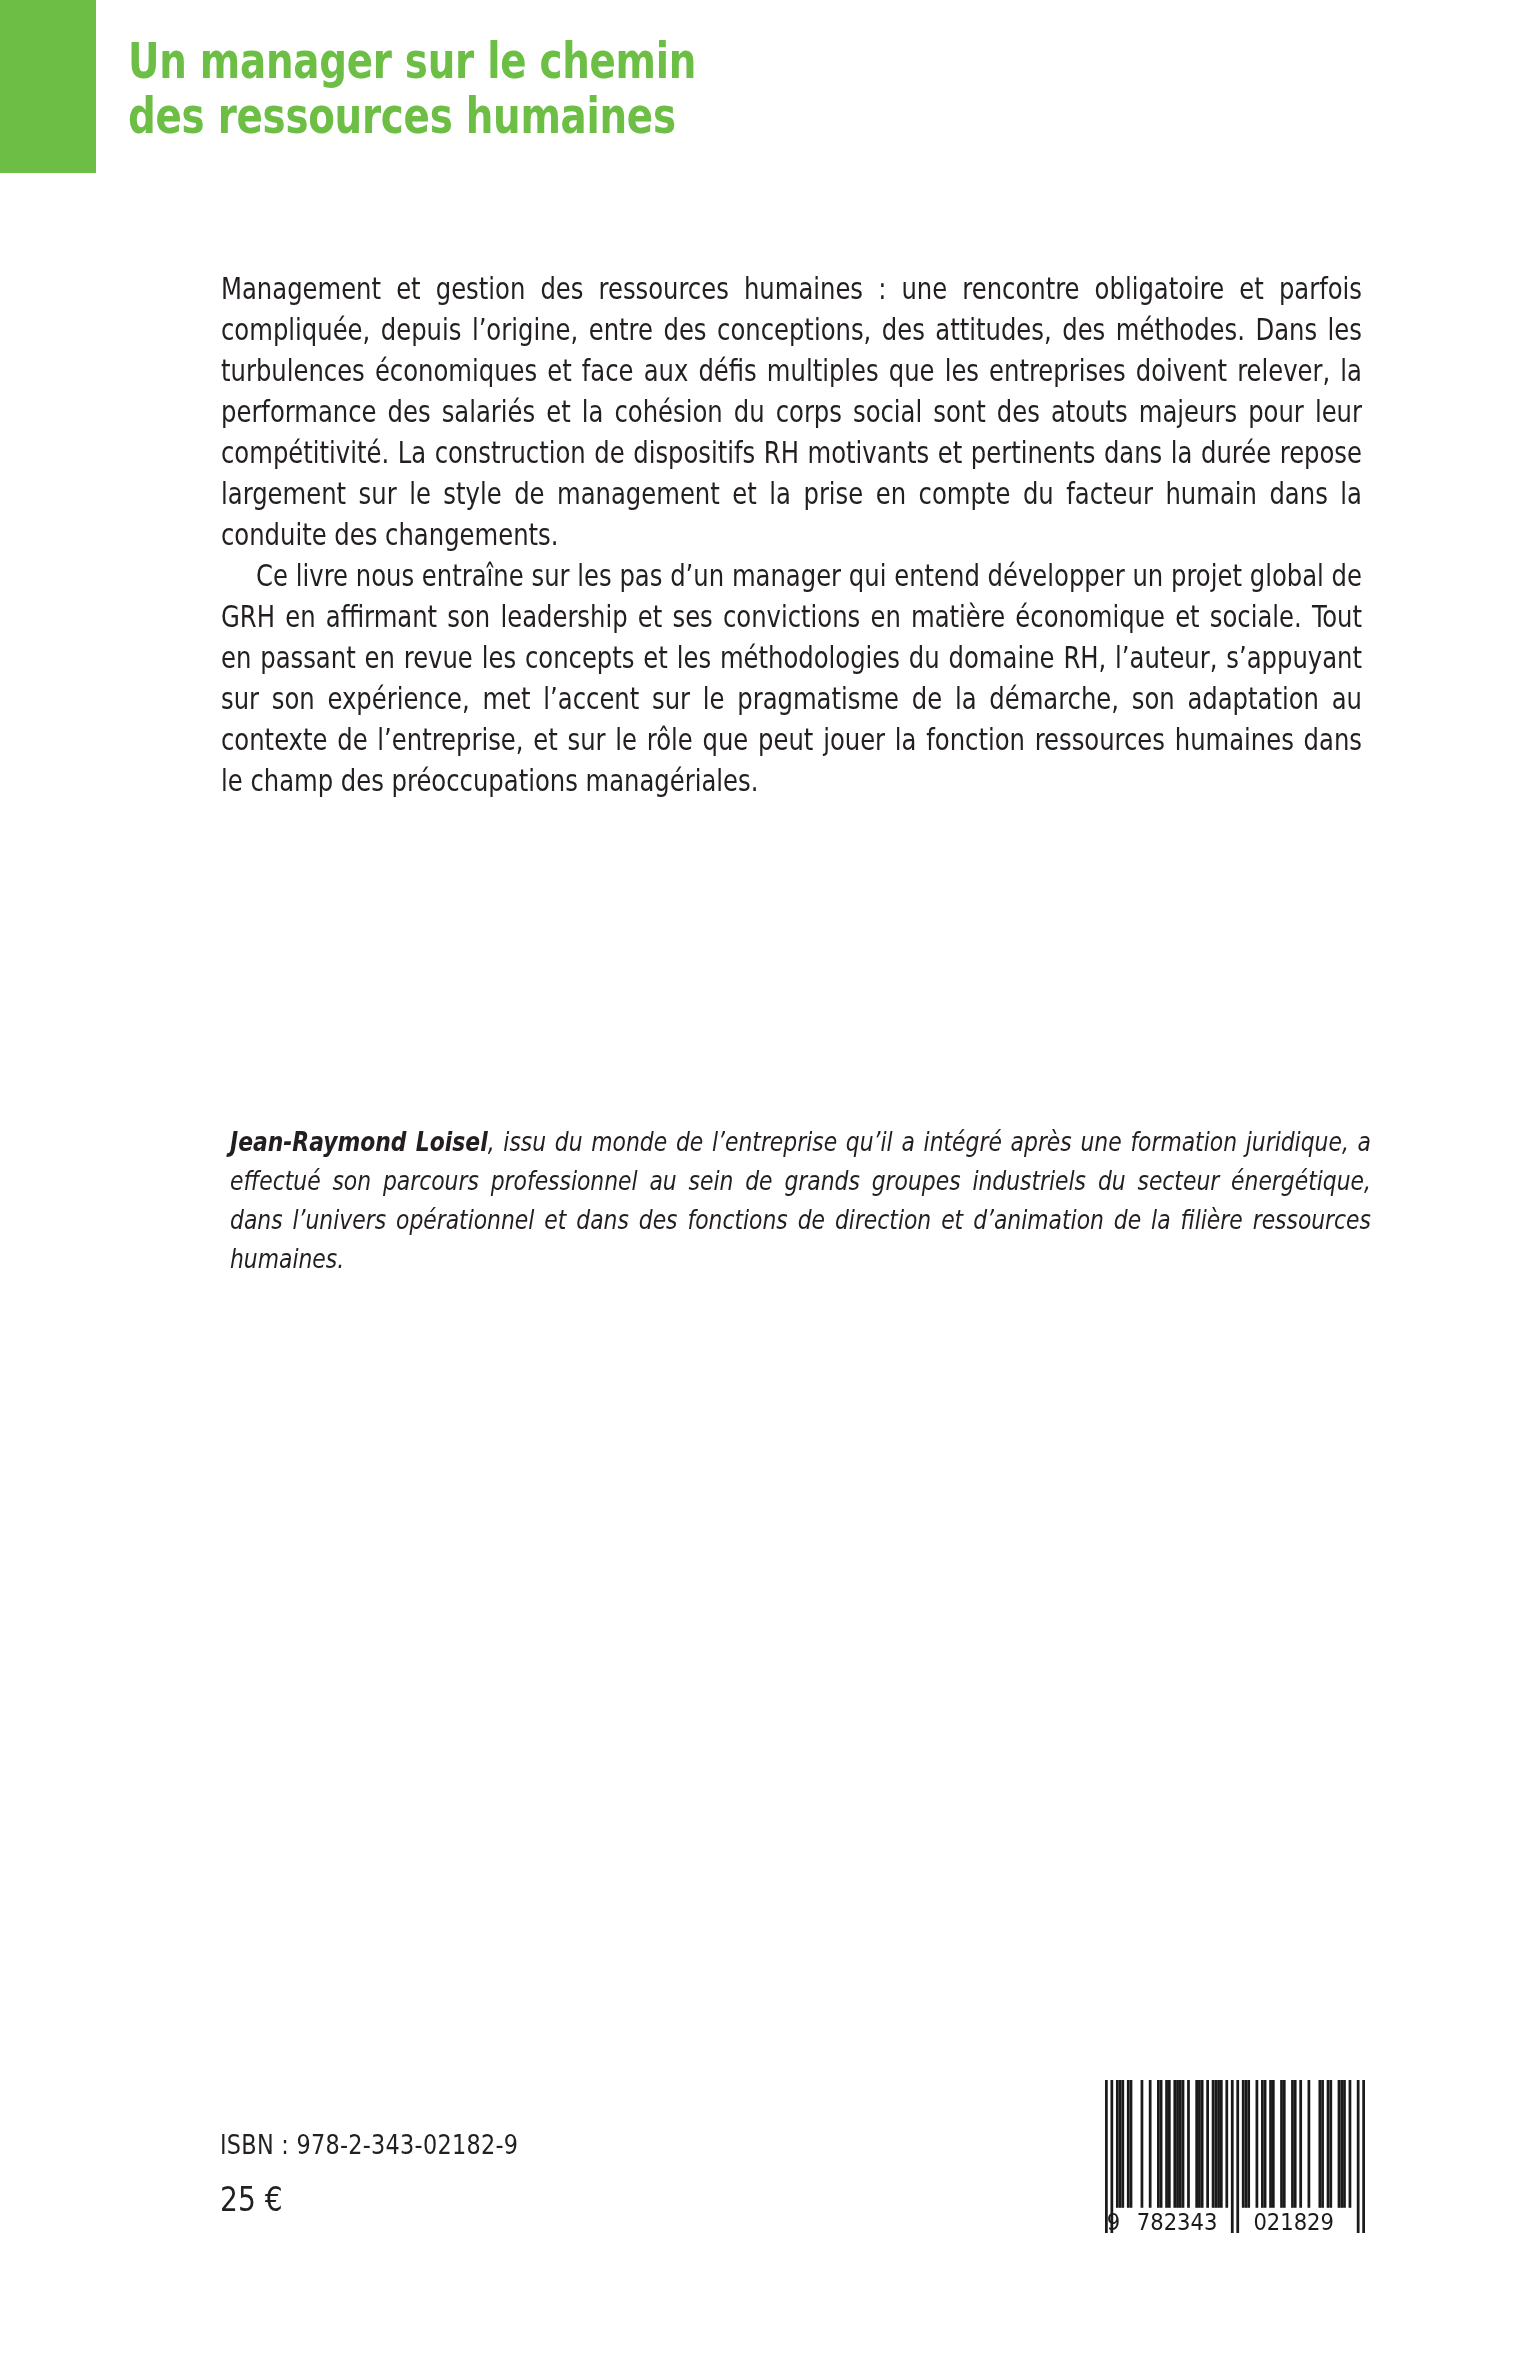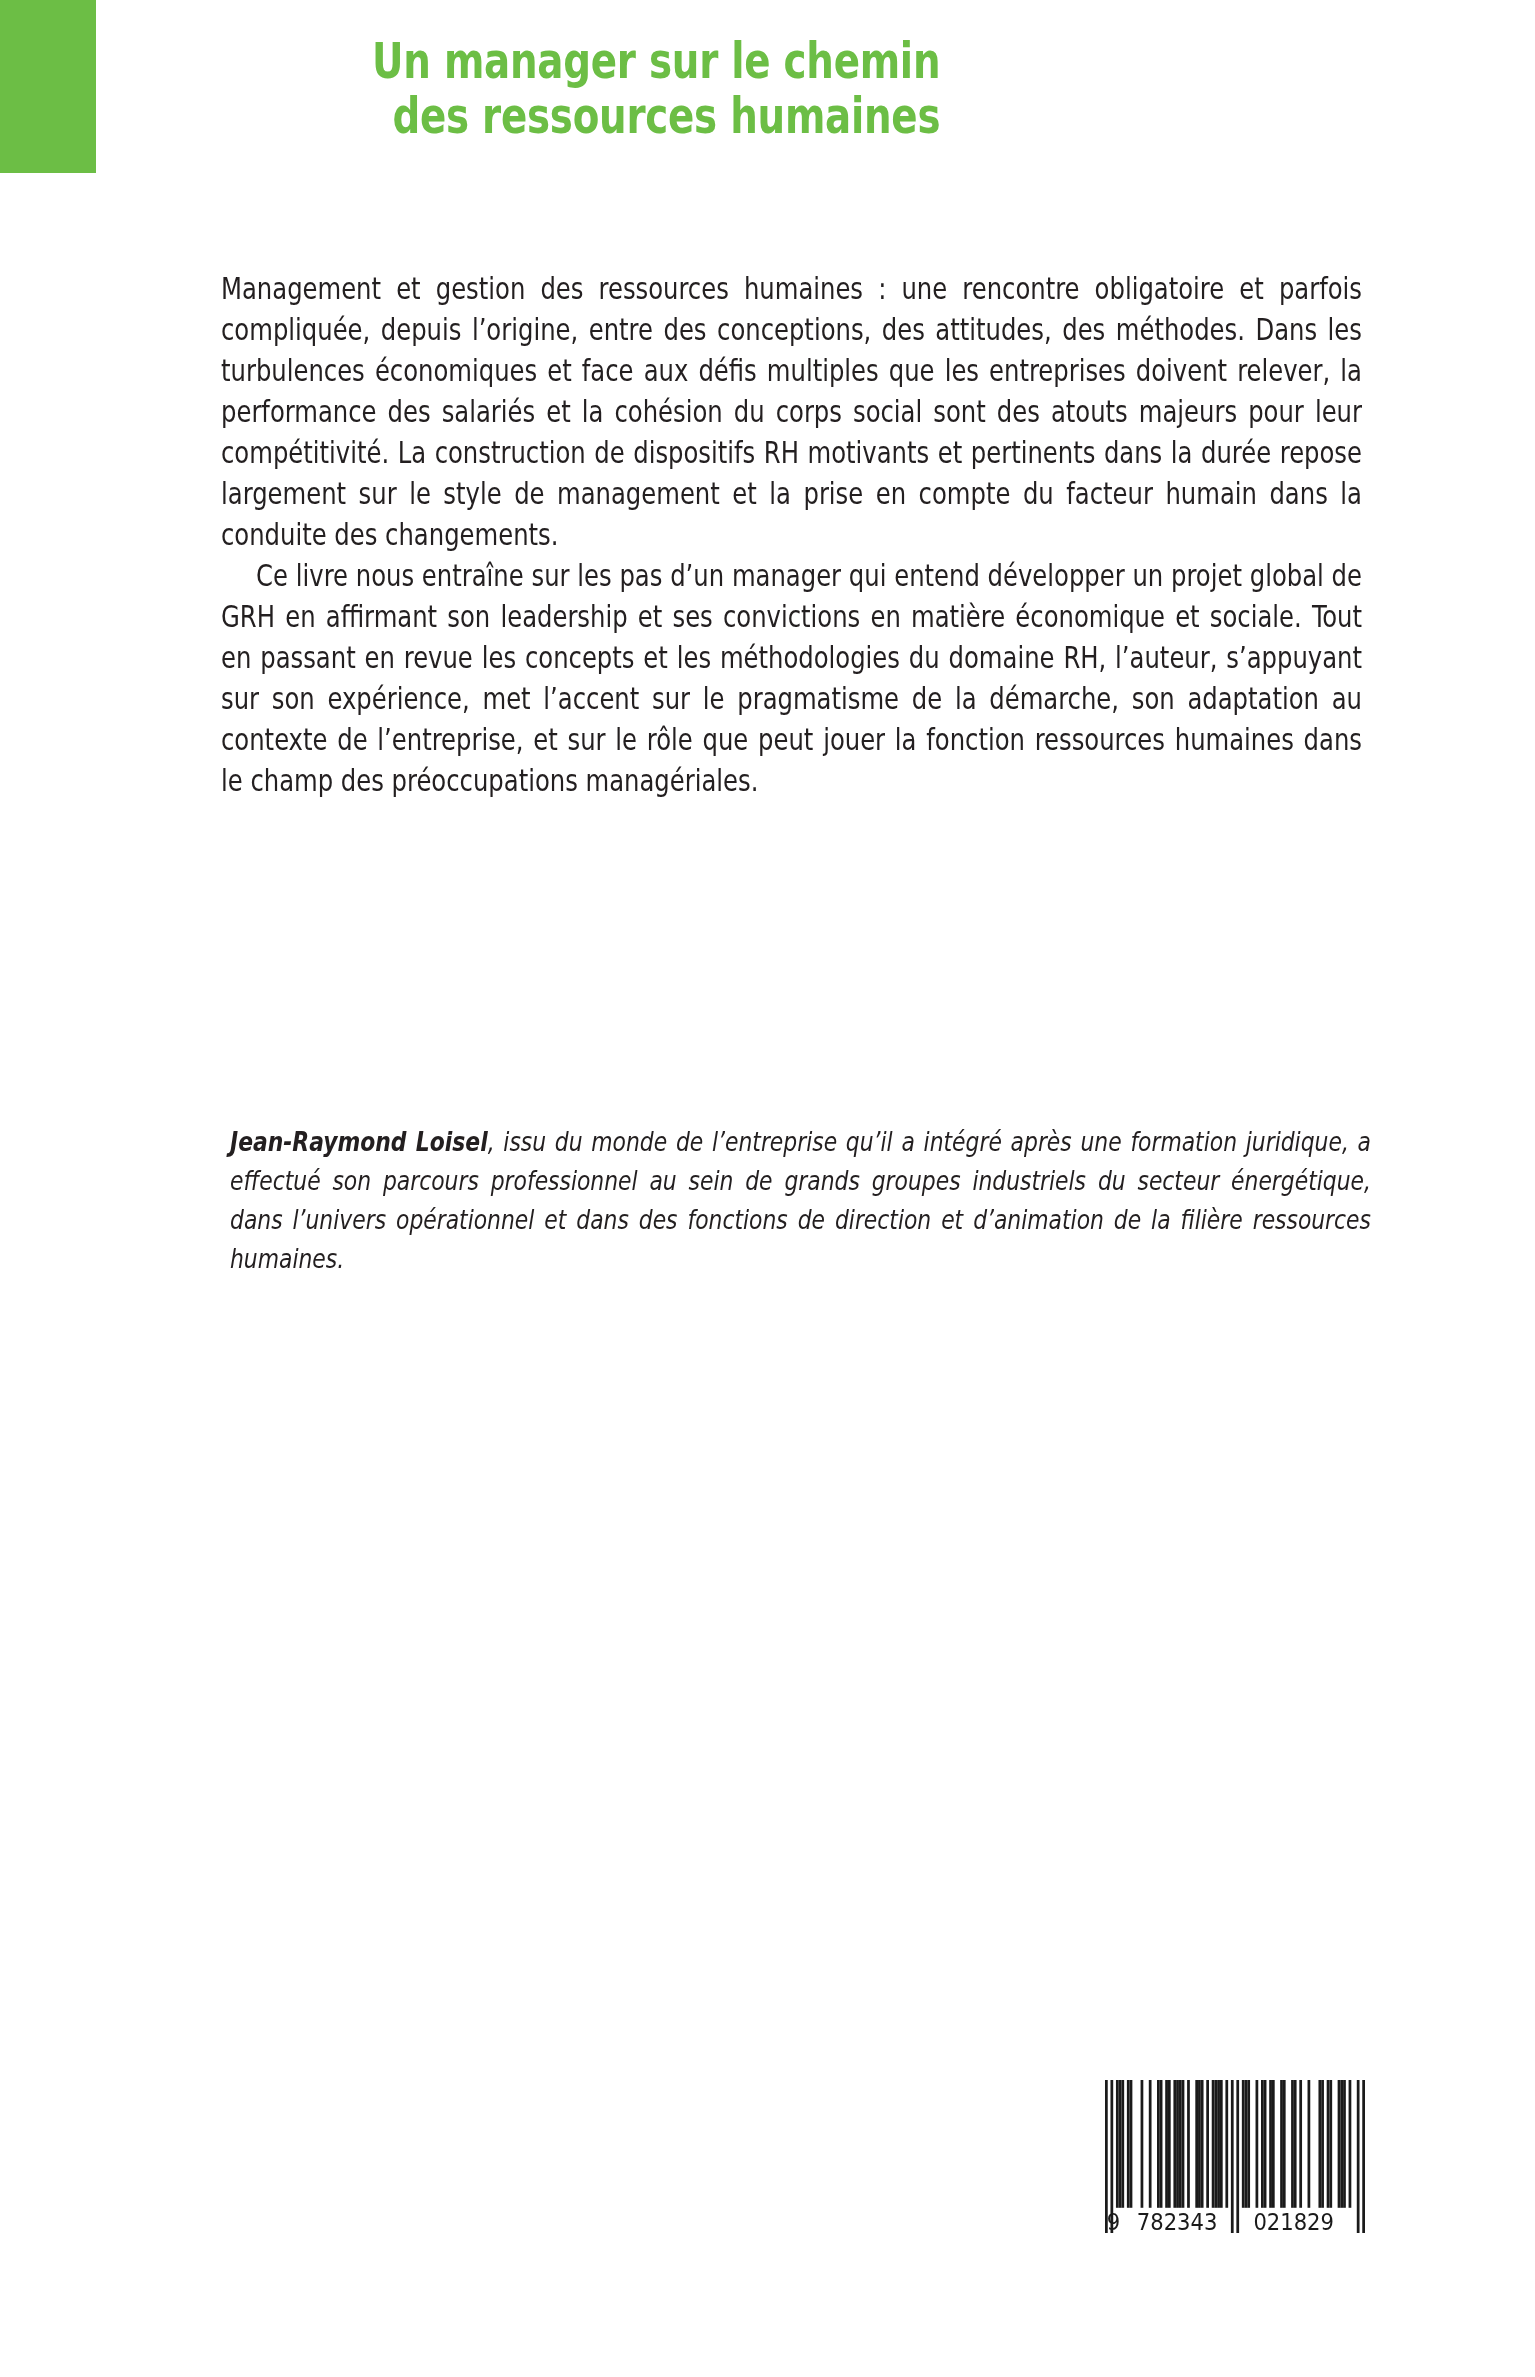--- a/index.html
+++ b/index.html
@@ -32,21 +32,20 @@
     height: 173px;
     background: #6cbe45;
   }
 
   
   .title-block {
     position: absolute;
     left: 128px;
     top: 35px;
     width: 923px;
-    text-align: right;
   }
   .title-line {
     color: #6cbe45;
     font-family: "Liberation Sans Narrow", "DejaVu Sans Condensed", "Liberation Sans", sans-serif;
     font-weight: 700;
     font-size: 49px;
     line-height: 1.12;
     letter-spacing: -0.3px;
     transform: scaleX(0.88);
     transform-origin: left center;
@@ -157,20 +156,24 @@
 
   <div class="blurb">
     <p>Management et gestion des ressources humaines : une rencontre obligatoire et parfois compliquée, depuis l’origine, entre des conceptions, des attitudes, des méthodes. Dans les turbulences économiques et face aux défis multiples que les entreprises doivent relever, la performance des salariés et la cohésion du corps social sont des atouts majeurs pour leur compétitivité. La construction de dispositifs RH motivants et pertinents dans la durée repose largement sur le style de management et la prise en compte du facteur humain dans la conduite des changements.</p>
     <p class="indented">Ce livre nous entraîne sur les pas d’un manager qui entend développer un projet global de GRH en affirmant son leadership et ses convictions en matière économique et sociale. Tout en passant en revue les concepts et les méthodologies du domaine RH, l’auteur, s’appuyant sur son expérience, met l’accent sur le pragmatisme de la démarche, son adaptation au contexte de l’entreprise, et sur le rôle que peut jouer la fonction ressources humaines dans le champ des préoccupations managériales.</p>
   </div>
 
   <div class="bio">
     <p><span class="author-name">Jean-Raymond Loisel</span><span>, issu du monde de l’entreprise qu’il a intégré après une formation juridique, a effectué son parcours professionnel au sein de grands groupes industriels du secteur énergétique, dans l’univers opérationnel et dans des fonctions de direction et d’animation de la filière ressources humaines.</span></p>
   </div>
 
+  <div class="footer-left">
+    <div class="isbn">ISBN : 978-2-343-02182-9</div>
+    <div class="price">25 €</div>
+  </div>
 
   <div class="barcode-wrap">
     <svg viewBox="0 0 310 182" preserveAspectRatio="none">
       <g id="bars" fill="#1a1a1a">
           <rect x="0.000" y="0" width="3.263" height="182"></rect>
           <rect x="6.526" y="0" width="3.263" height="182"></rect>
           <rect x="13.053" y="0" width="3.263" height="152"></rect>
           <rect x="16.316" y="0" width="3.263" height="152"></rect>
           <rect x="19.579" y="0" width="3.263" height="152"></rect>
           <rect x="26.105" y="0" width="3.263" height="152"></rect>

